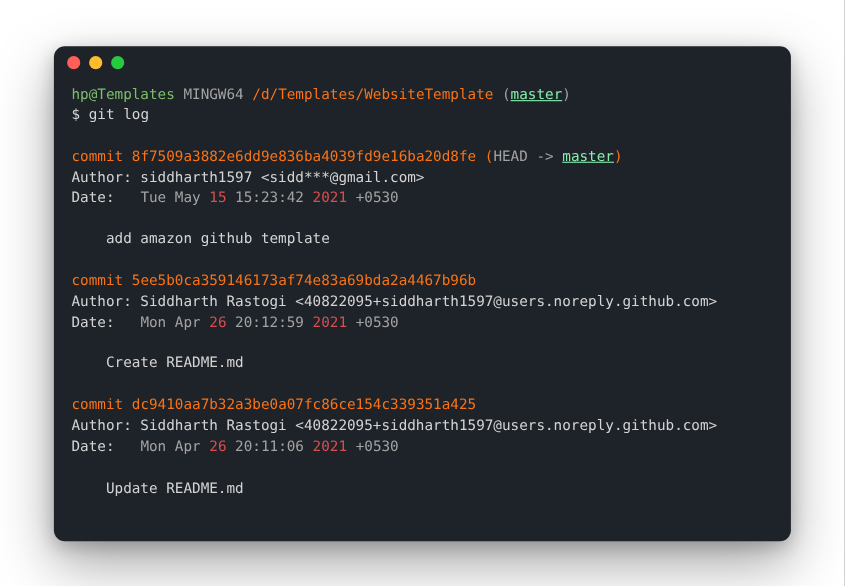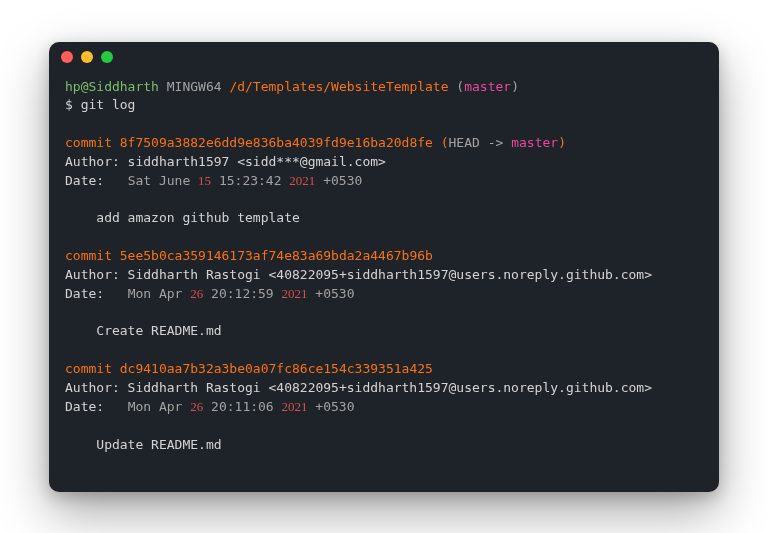--- a/index.html
+++ b/index.html
@@ -42,39 +42,39 @@
       padding: 6px 16px 16px 16px;
       color: #d4d4d4;
       font-size: 13px;
       line-height: 1.45;
       white-space: pre;
       overflow: hidden;
     }
     .green-text { color: #7cbf6b; }
     .yellow-text { color: #f97316; }
     .cyan-text { color: #a3a3a3; }
-    .bright-green { color: #ec4899; }
-    .red-text { color: #d94f4f; font-family: Liberation Serif, serif; }
+    .bright-green { color: #86efac; text-decoration: underline; }
+    .red-text { color: #d94f4f; }
     .white-text { color: #d4d4d4; }
   </style>
 </head>
 <body>
 
 <div class="terminal-window">
   <div class="titlebar">
     <div class="traffic-light red"></div>
     <div class="traffic-light yellow"></div>
     <div class="traffic-light green"></div>
   </div>
-  <div class="terminal-body"><span class="green-text">hp@Siddharth</span><span class="white-text"> </span><span class="cyan-text">MINGW64</span><span class="white-text"> </span><span class="yellow-text">/d/Templates/WebsiteTemplate</span><span class="white-text"> </span><span class="cyan-text">(</span><span class="bright-green">master</span><span class="cyan-text">)</span>
+  <div class="terminal-body"><span class="green-text">hp@Templates</span><span class="white-text"> </span><span class="cyan-text">MINGW64</span><span class="white-text"> </span><span class="yellow-text">/d/Templates/WebsiteTemplate</span><span class="white-text"> </span><span class="cyan-text">(</span><span class="bright-green">master</span><span class="cyan-text">)</span>
 <span class="white-text">$ </span><span class="white-text">git log</span>
 
 <span class="yellow-text">commit </span><span class="yellow-text">8f7509a3882e6dd9e836ba4039fd9e16ba20d8fe</span><span class="yellow-text"> (</span><span class="cyan-text">HEAD -&gt; </span><span class="bright-green">master</span><span class="yellow-text">)</span>
 <span class="white-text">Author: siddharth1597 &lt;sidd***@gmail.com&gt;</span>
-<span class="white-text">Date:   </span><span class="cyan-text">Sat June </span><span class="red-text">15</span><span class="cyan-text"> 15:23:42 </span><span class="red-text">2021</span><span class="cyan-text"> +0530</span>
+<span class="white-text">Date:   </span><span class="cyan-text">Tue May </span><span class="red-text">15</span><span class="cyan-text"> 15:23:42 </span><span class="red-text">2021</span><span class="cyan-text"> +0530</span>
 
 <span class="white-text">    add amazon github template</span>
 
 <span class="yellow-text">commit </span><span class="yellow-text">5ee5b0ca359146173af74e83a69bda2a4467b96b</span>
 <span class="white-text">Author: Siddharth Rastogi &lt;40822095+siddharth1597@users.noreply.github.com&gt;</span>
 <span class="white-text">Date:   </span><span class="cyan-text">Mon Apr </span><span class="red-text">26</span><span class="cyan-text"> 20:12:59 </span><span class="red-text">2021</span><span class="cyan-text"> +0530</span>
 
 <span class="white-text">    Create README.md</span>
 
 <span class="yellow-text">commit </span><span class="yellow-text">dc9410aa7b32a3be0a07fc86ce154c339351a425</span>

